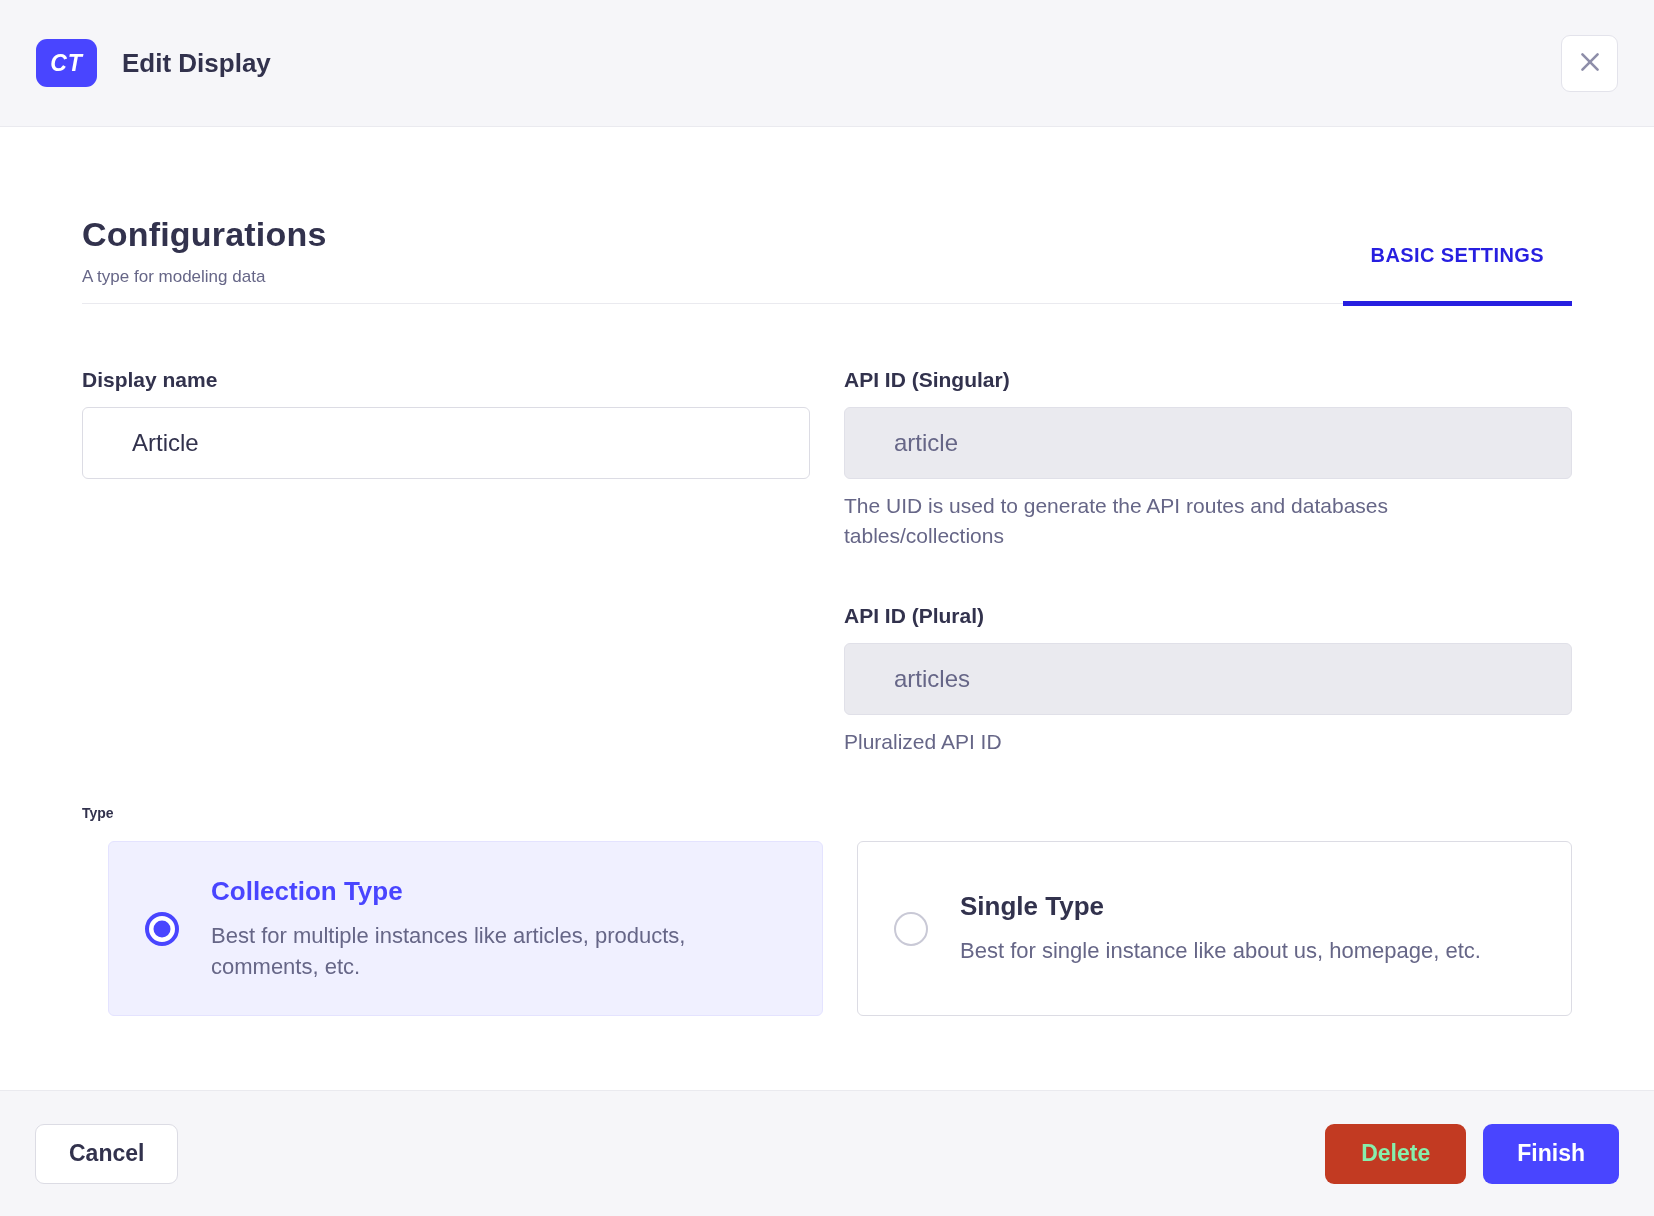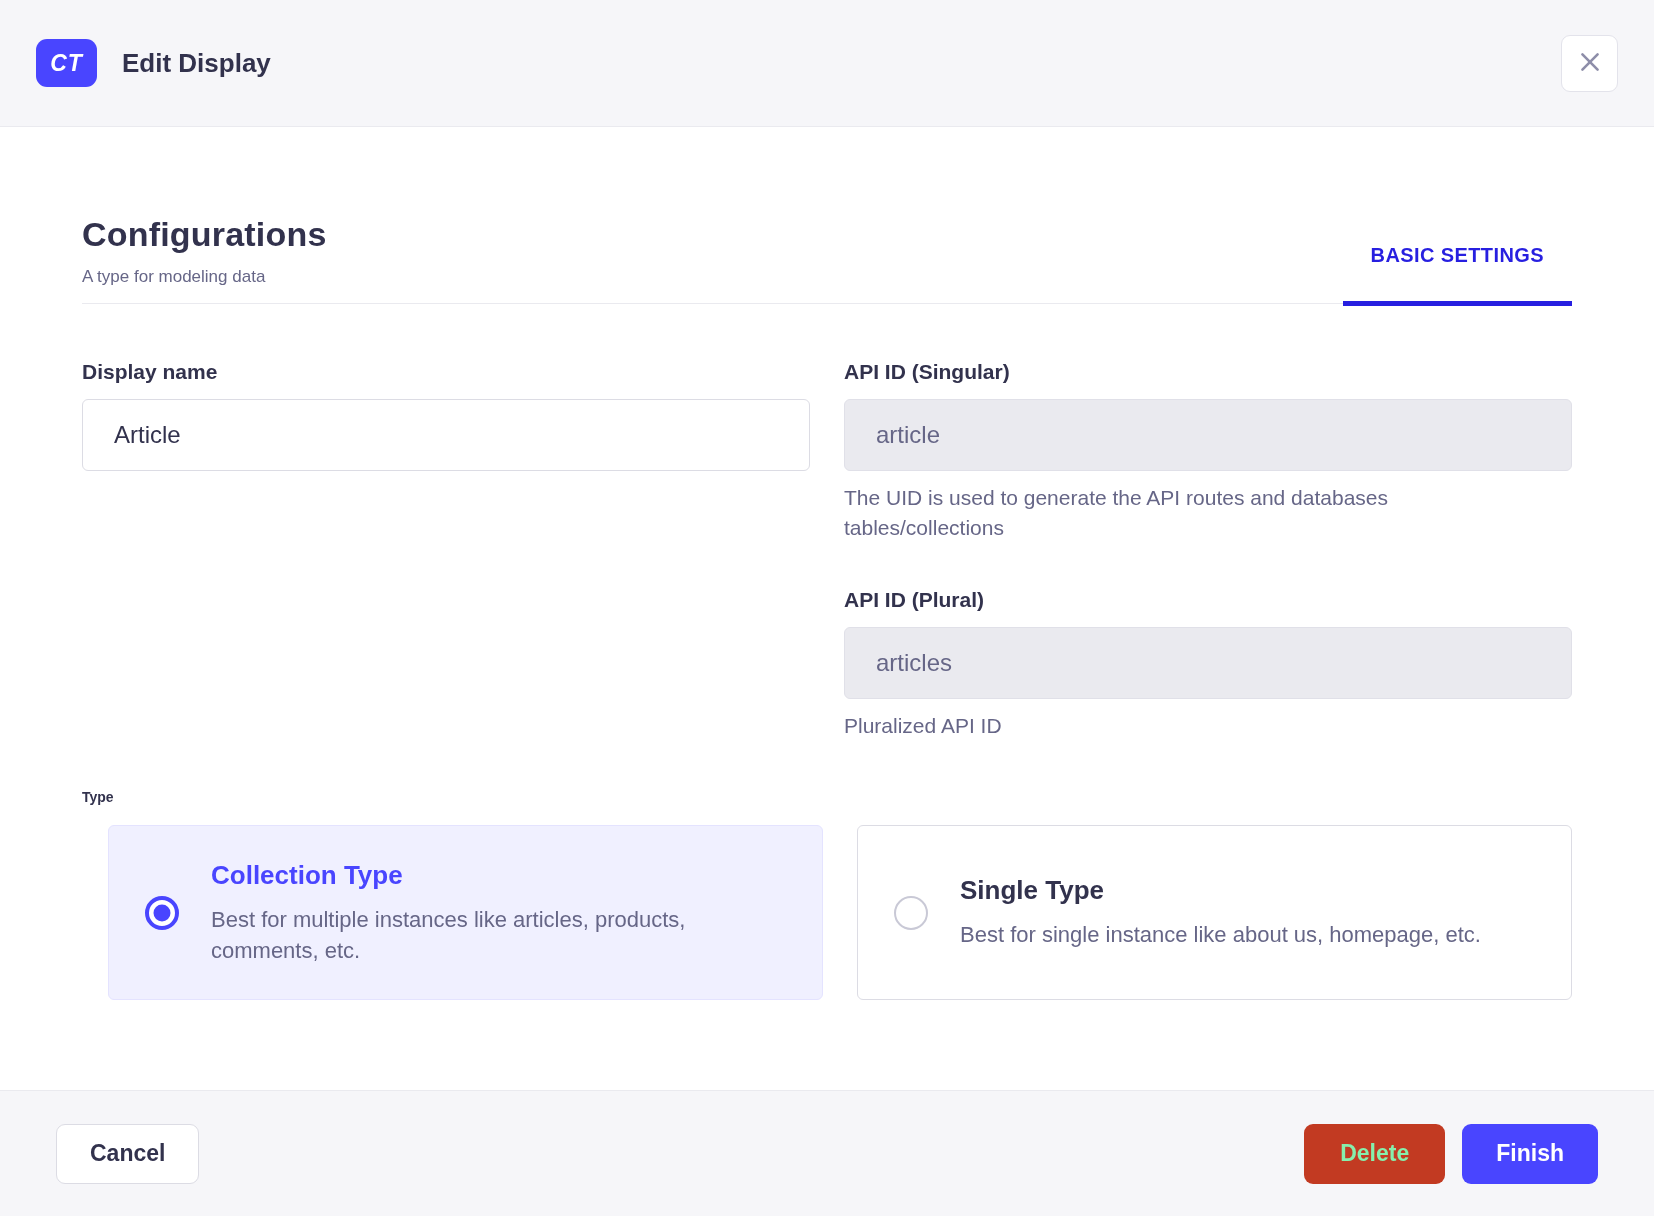--- a/index.html
+++ b/index.html
@@ -46,29 +46,29 @@
     font-family:inherit; font-size:20px; font-weight:bold; letter-spacing:0.4px;
     color:#666687; padding:0 28px 34px 28px;
     border-bottom:5px solid transparent; margin-bottom:-3px;text-align:right;
   }
   .tab.active { color:var(--tab_active,#271FE0); border-bottom-color:var(--tab_active,#271FE0); }
 
   .form-grid {
     margin-top:56px; display:grid;
     grid-template-columns:1fr 1fr; column-gap:34px; row-gap:44px;
   }
-  .field { display:block; }
+  .field { display:block;margin-top:8px; }
   .field-col2-row1 { grid-column:2; grid-row:1; }
   .field-col1-row1 { grid-column:1; grid-row:1; }
   .field-col2-row2 { grid-column:2; grid-row:2; }
   .field-label { display:block; font-size:21px; font-weight:bold; color:#32324D; margin-bottom:15px; }
   .text-input {
     width:100%; height:72px; border:1px solid #DCDCE4; border-radius:6px;
     background:#fff; color:#32324D; font-family:inherit; font-size:24px;
-    padding:0 31px; outline:none;
+    padding:0 49px; outline:none;
   }
   .text-input:disabled { background:#EAEAEF; color:#666687; border-color:#E0E0E8; }
   .helper-text { margin-top:12px; font-size:21px; color:#666687; line-height:1.45; max-width:660px; }
 
   .type-section { margin-top:48px; }
   .type-label { font-size:14px; font-weight:bold; color:#32324D; margin-bottom:20px; }
   .type-cards { display:grid; grid-template-columns:1fr 1fr; column-gap:34px;padding-left:26px; }
   .type-card {
     height:175px; border-radius:6px; border:1px solid #DCDCE4; background:#fff;
     display:flex; align-items:center; padding:0 36px; cursor:pointer;
@@ -83,21 +83,21 @@
   }
   .radio.unchecked { border:2px solid #C9C9D6; }
   .card-text { margin-left:32px; }
   .card-title { font-size:26px; font-weight:bold; color:#32324D; margin-bottom:13px; }
   .type-card.selected .card-title { color:var(--primary,#4945FF); }
   .card-desc { font-size:22px; color:#666687; line-height:1.42; max-width:570px; }
 
   
   .modal-footer {
     flex:none; height:126px; background:#F6F6F9; border-top:1px solid #EAEAEF;
-    display:flex; align-items:center; padding:0 56px;
+    display:flex; align-items:center; padding:0 35px;
   }
   .btn {
     height:60px; border-radius:9px; cursor:pointer;
     font-family:inherit; font-size:23px; font-weight:bold;
     display:inline-flex; align-items:center; justify-content:center;
   }
   .btn-cancel { background:#fff; border:1px solid #DCDCE4; color:#32324D; padding:0 33px; }
   .footer-right { margin-left:auto; display:flex; gap:17px; }
   .btn-delete { background:var(--danger,#C23A22); border:none; color:#86efac; padding:0 36px; }
   .btn-finish { background:var(--primary,#4945FF); border:none; color:#fff; padding:0 34px; }

